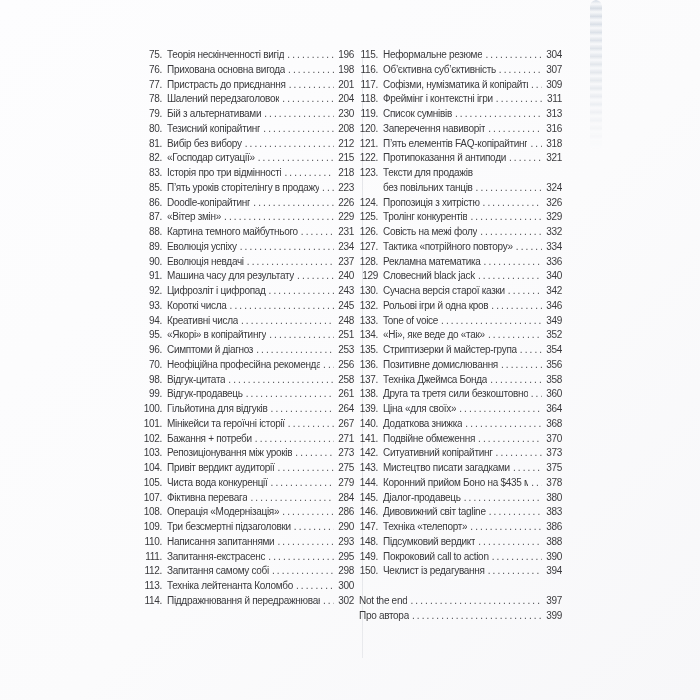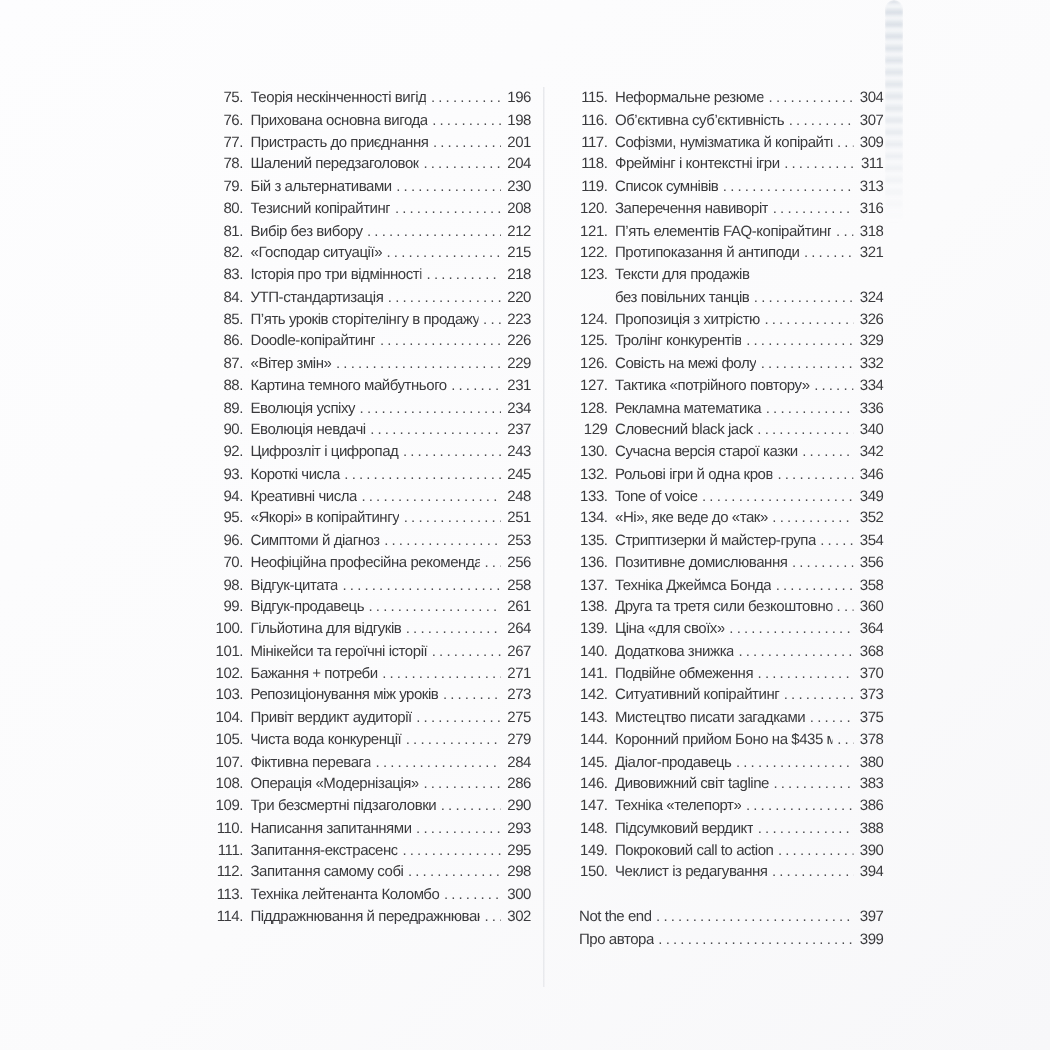--- a/index.html
+++ b/index.html
@@ -18,21 +18,21 @@
     mask-image:linear-gradient(180deg,rgba(0,0,0,.95) 0%,rgba(0,0,0,.55) 55%,transparent 100%);
     filter:blur(.6px);
     border-radius:6px;
   }
   
   .col-divider{
     position:absolute;left:362px;top:58px;width:1px;height:600px;
     background:linear-gradient(180deg,rgba(195,198,206,.35),rgba(205,208,214,.55),rgba(195,198,206,.30));
   }
   .toc{
-    position:absolute;left:136px;top:59px;display:flex;gap:32px;
+    position:absolute;left:136px;top:48px;display:flex;gap:5px;
     color:#3a3a3d;font-size:10px;letter-spacing:-0.3px;
   }
   .col{display:flex;flex-direction:column;}
   .col-left{width:218px;}
   .col-right{width:203px;}
   .row{display:flex;align-items:baseline;height:14.75px;line-height:14.75px;white-space:nowrap;overflow:hidden;}
   .blank-row{height:14.75px;}
   .num{flex:none;}
   .col-left .num{width:26px;text-align:right;}
   .col-right .num{width:19px;text-align:right;}
@@ -100,26 +100,20 @@
           <span class="dots"></span>
           <span class="pg">215</span>
         </div>
         <div class="row">
           <span class="num">83.</span>
           <span class="title">Історія про три відмінності</span>
           <span class="dots"></span>
           <span class="pg">218</span>
         </div>
         <div class="row">
-          <span class="num">84.</span>
-          <span class="title">УТП-стандартизація</span>
-          <span class="dots"></span>
-          <span class="pg">220</span>
-        </div>
-        <div class="row">
           <span class="num">85.</span>
           <span class="title">П’ять уроків сторітелінгу в продажу</span>
           <span class="dots"></span>
           <span class="pg">223</span>
         </div>
         <div class="row">
           <span class="num">86.</span>
           <span class="title">Doodle-копірайтинг</span>
           <span class="dots"></span>
           <span class="pg">226</span>
@@ -140,20 +134,26 @@
           <span class="num">89.</span>
           <span class="title">Еволюція успіху</span>
           <span class="dots"></span>
           <span class="pg">234</span>
         </div>
         <div class="row">
           <span class="num">90.</span>
           <span class="title">Еволюція невдачі</span>
           <span class="dots"></span>
           <span class="pg">237</span>
+        </div>
+        <div class="row">
+          <span class="num">91.</span>
+          <span class="title">Машина часу для результату</span>
+          <span class="dots"></span>
+          <span class="pg">240</span>
         </div>
         <div class="row">
           <span class="num">92.</span>
           <span class="title">Цифрозліт і цифропад</span>
           <span class="dots"></span>
           <span class="pg">243</span>
         </div>
         <div class="row">
           <span class="num">93.</span>
           <span class="title">Короткі числа</span>

